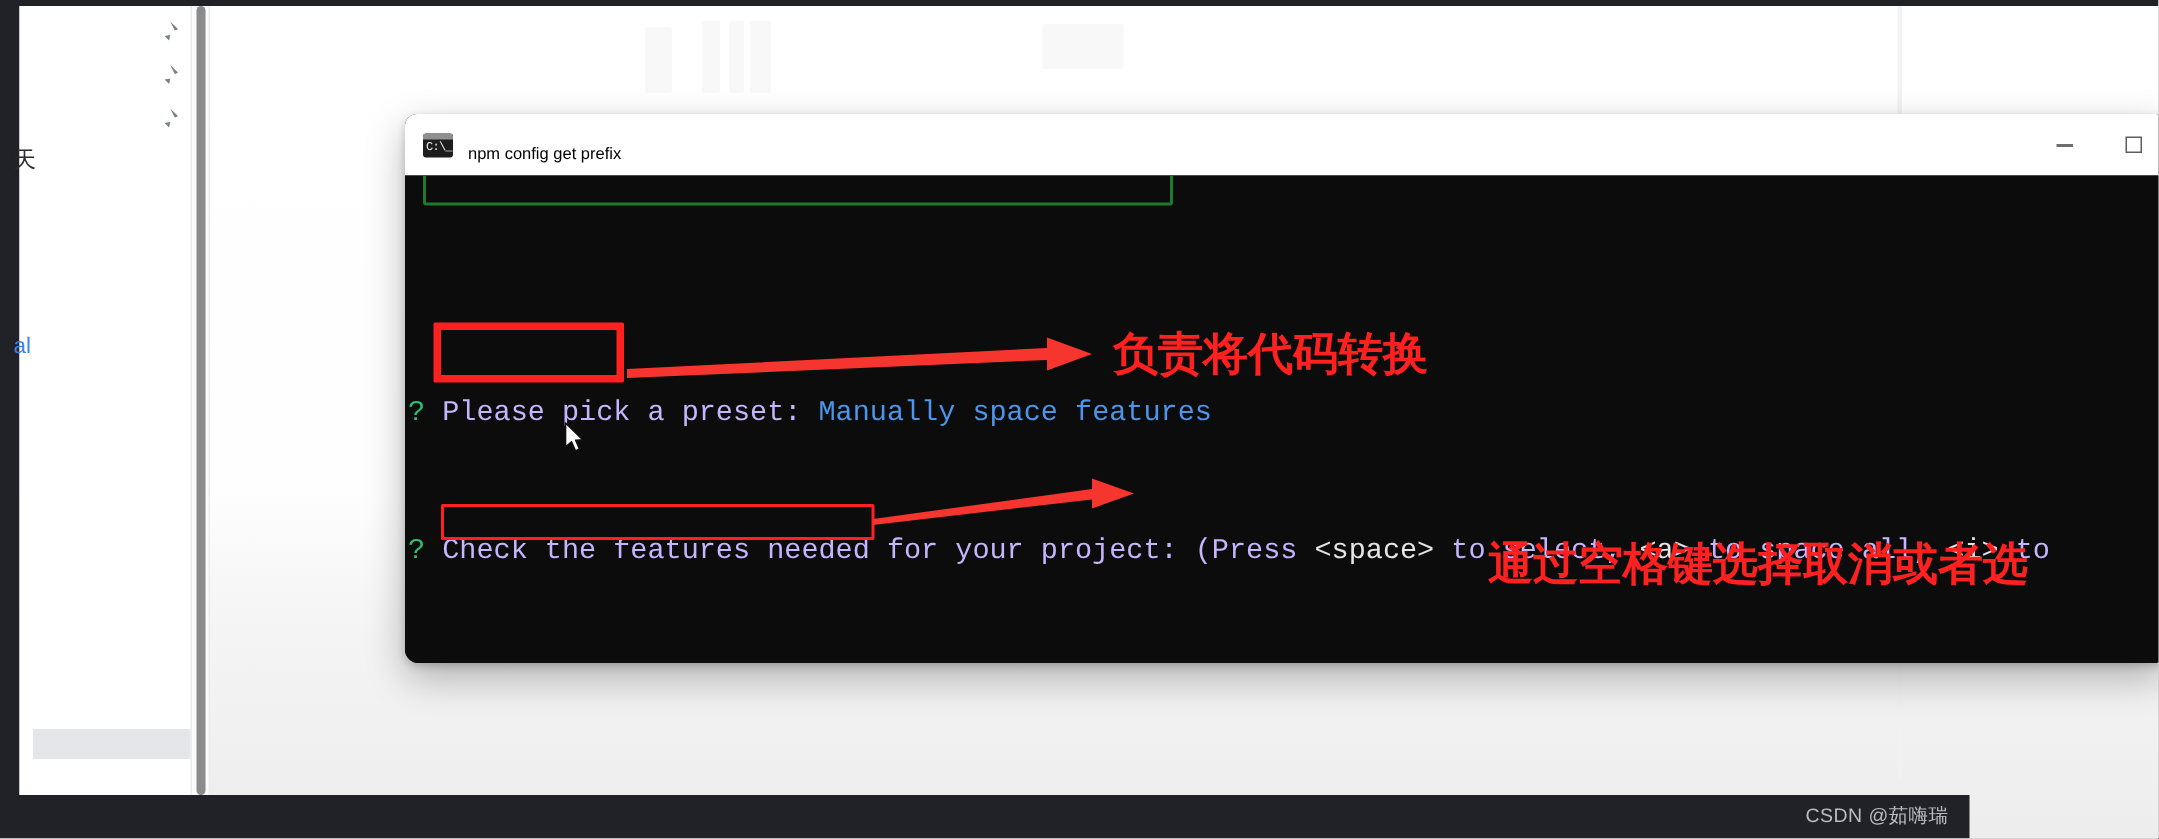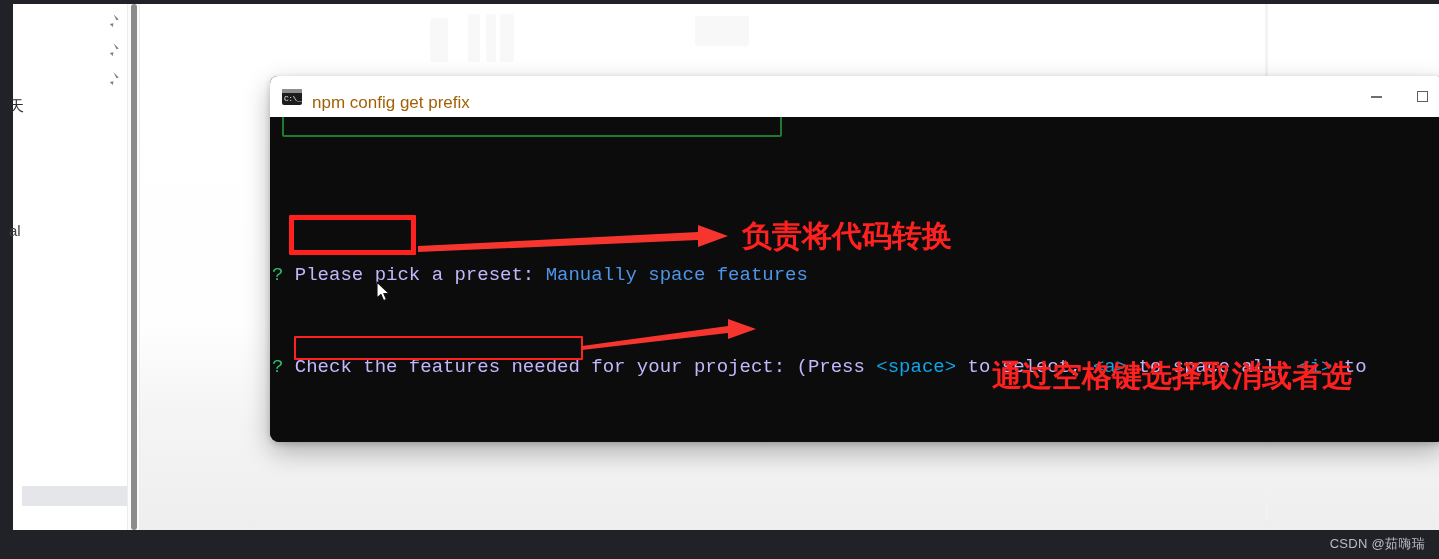--- a/index.html
+++ b/index.html
@@ -37,21 +37,21 @@
   .left-dark-edge {
     position: absolute;
     left: 0; top: 0;
     width: 13px; height: 530px;
     background: #212227;
   }
 
   .bottom-dark-bar {
     position: absolute;
     left: 0; bottom: 0;
-    width: 1439px; height: 29px;
+    width: 1313px; height: 29px;
     background: #212227;
   }
 
   .watermark {
     position: absolute;
     right: 14px; bottom: 6px;
     font-size: 13px;
     color: #b9bcc2;
     letter-spacing: .3px;
     white-space: nowrap;
@@ -77,21 +77,21 @@
   .side-pin.p3 { top: 66px; }
 
   .side-frag {
     position: absolute;
     left: -4px;
     font-size: 15px;
     color: #2b2b30;
     white-space: nowrap;
   }
   .side-frag.f1 { top: 93px; }
-  .side-frag.f2 { top: 218px; color:#404040; }
+  .side-frag.f2 { top: 218px; color:#3b82f6; }
 
   .side-swatch {
     position: absolute;
     left: 9px; top: 482px;
     width: 110px; height: 20px;
     background: #e4e6e9;
   }
 
   
   .ghost {
@@ -153,22 +153,22 @@
   .term-icon .glyph {
     position: absolute;
     left: 2px; top: 5px;
     font-family: "Liberation Mono", monospace;
     font-size: 8px;
     line-height: 9px;
     color: #e8e8e8;
     letter-spacing: -.5px;
   }
   .term-title-text {
-    font-size: 17px;
-    color: #a16207;
+    font-size: 11px;
+    color: #000000;
     white-space: nowrap;
     margin-top: 12px;
   }
   .win-btns {
     position: absolute;
     right: 0; top: 0;
     height: 41px;
     display: flex;
     align-items: center;
   }
@@ -206,21 +206,21 @@
     width: 1175px;
     font-family: "Liberation Mono", "DejaVu Sans Mono", monospace;
     font-size: 19px;
     line-height: 23px;
     color: #cfcfcf;
     white-space: pre;
   }
   .term-line { padding-left: 2px; height: 23px; }
 
   .c-q     { color: #2fbf71; }
-  .c-cyan  { color: #0ea5e9; }
+  .c-cyan  { color: #e5e5e5; }
   .c-blue  { color: #4d95ea; }
   .c-grey  { color: #c4b5fd; }
 
   
   .clipped {
     position: absolute;
     left: 0; top: 124px;
     width: 1175px;
     height: 14px;
     overflow: hidden;

